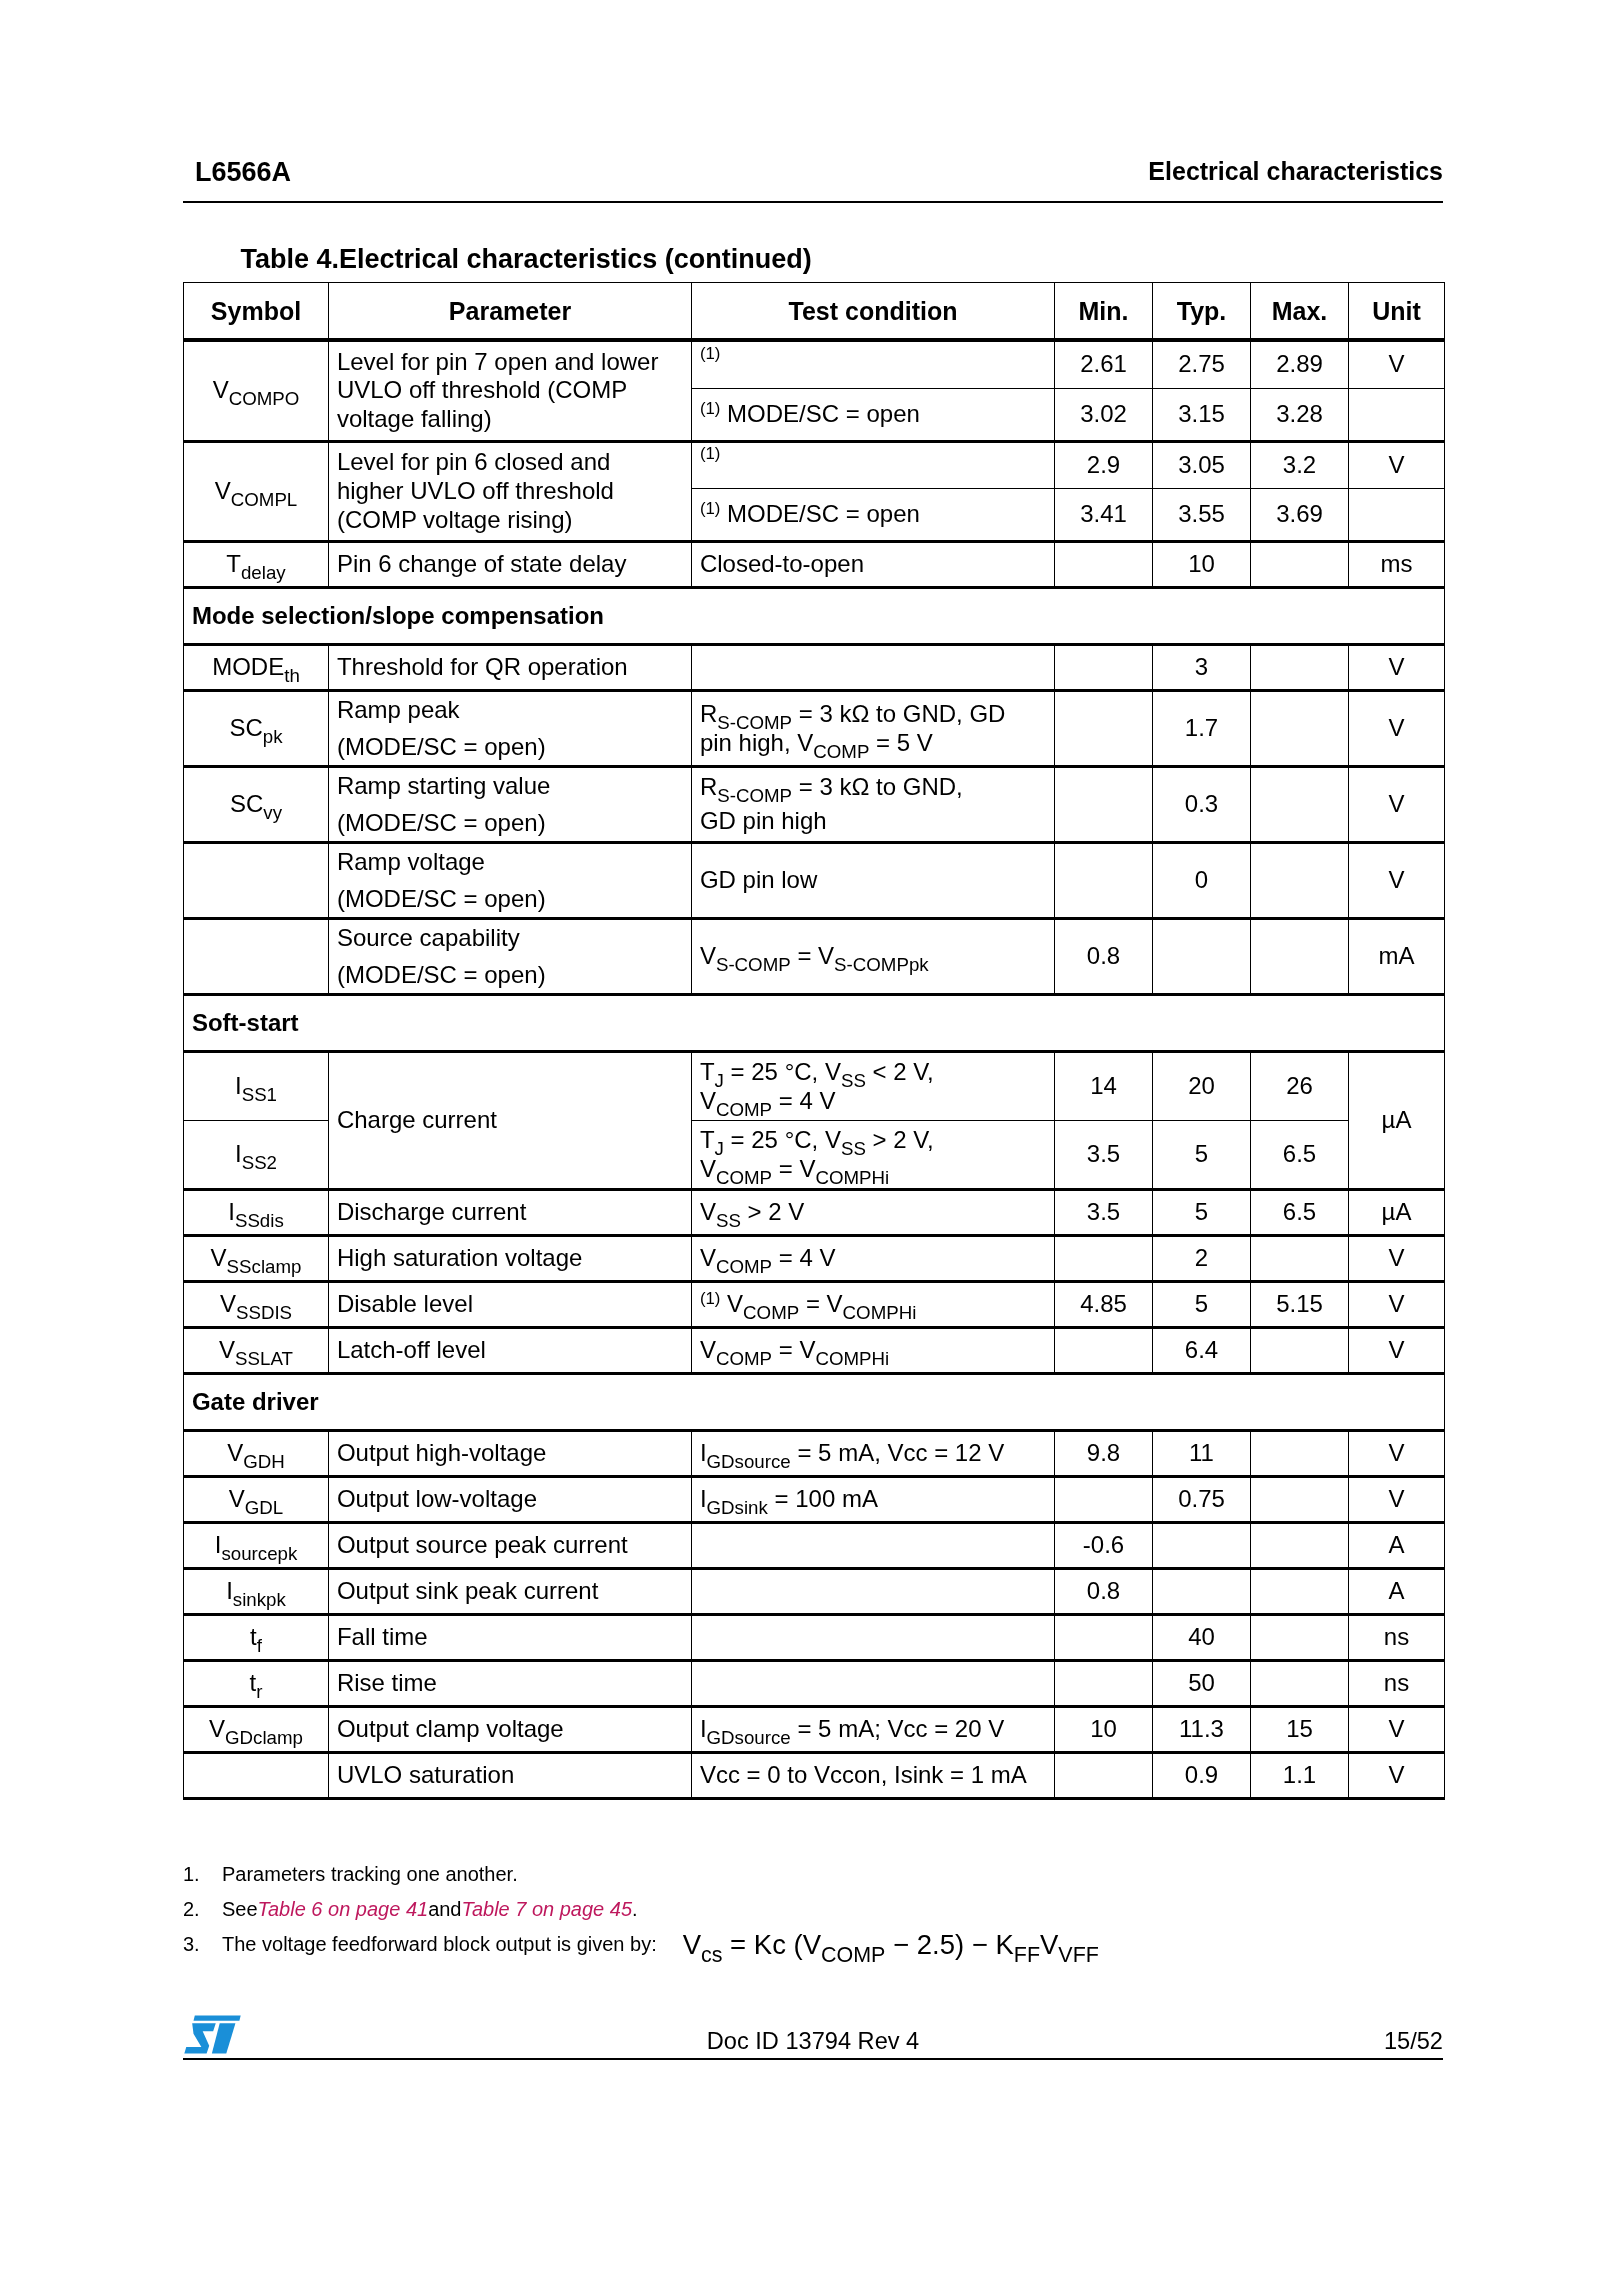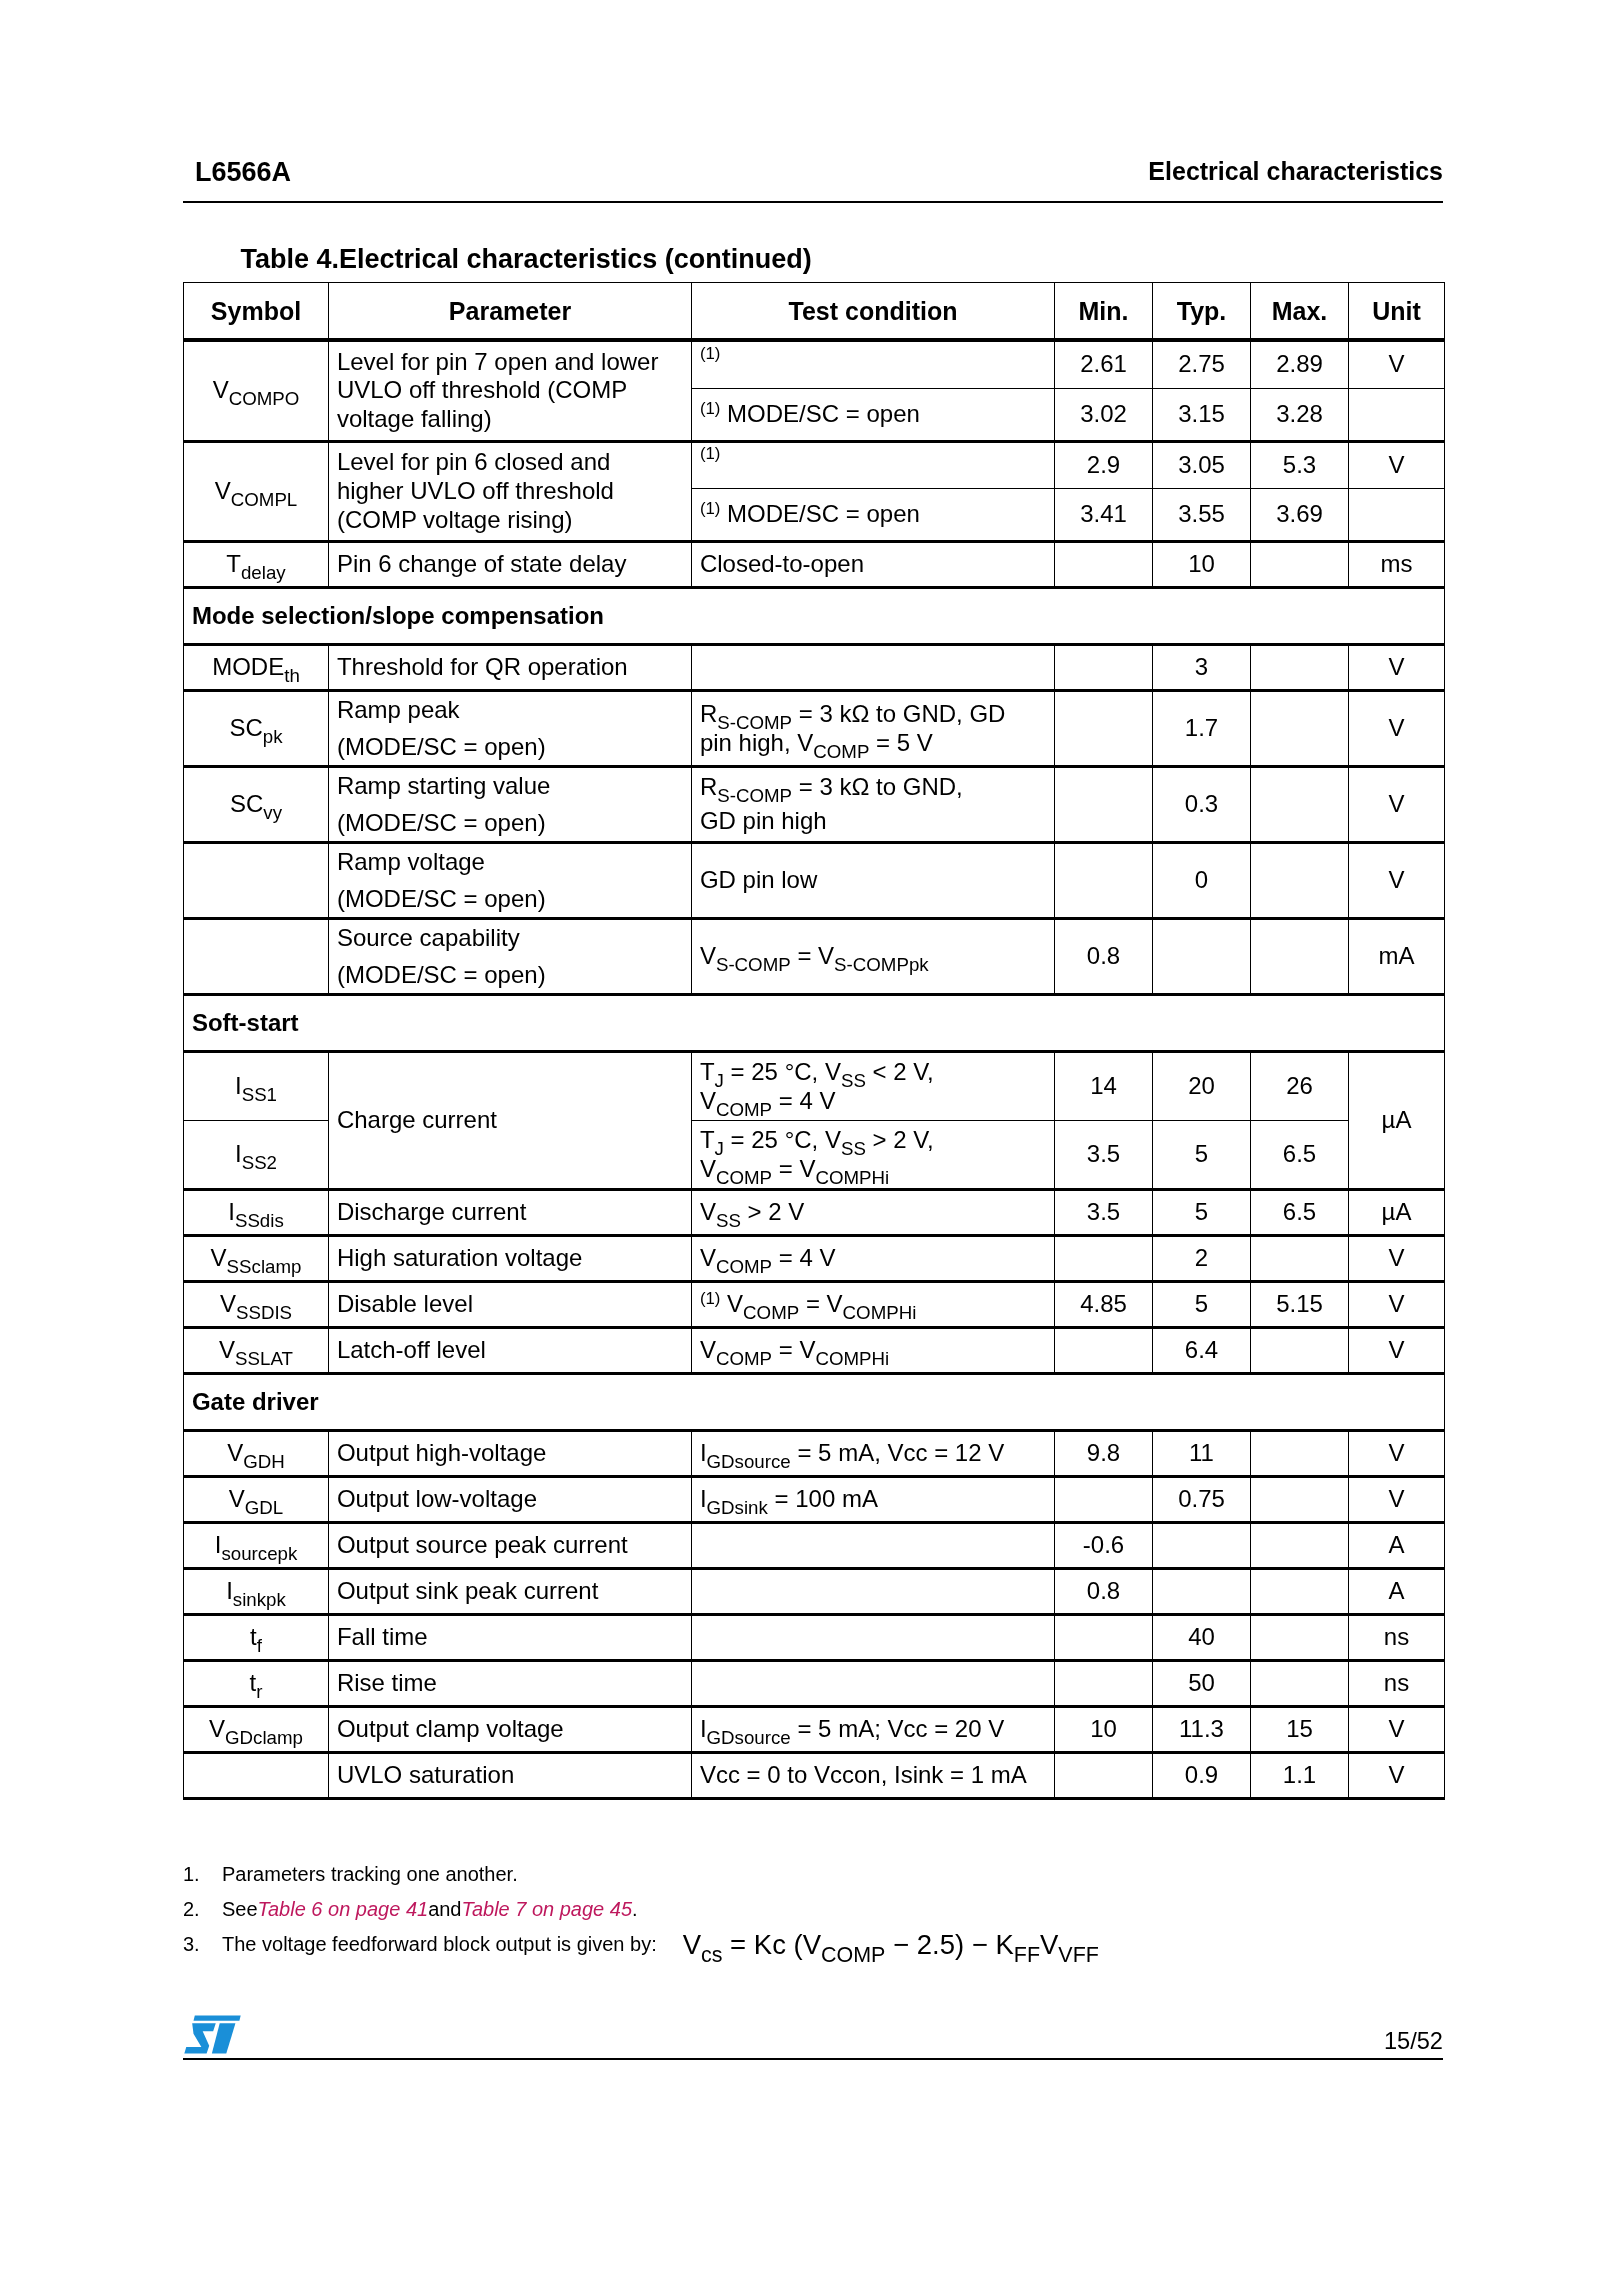--- a/index.html
+++ b/index.html
@@ -84,21 +84,21 @@
       <td class="num">3.28</td>
       <td class="num"></td>
     </tr>
 
     <tr class="g r70">
       <td class="sym" rowspan="2"><span>V</span><sub>COMPL</sub></td>
       <td rowspan="2">Level for pin 6 closed and higher UVLO off threshold (COMP voltage rising)</td>
       <td class="tc-top"><sup>(1)</sup><span></span></td>
       <td class="num">2.9</td>
       <td class="num">3.05</td>
-      <td class="num">5.3</td>
+      <td class="num">3.2</td>
       <td class="num">V</td>
     </tr>
     <tr class="r80">
       <td><sup>(1)</sup><span> MODE/SC = open</span></td>
       <td class="num">3.41</td>
       <td class="num">3.55</td>
       <td class="num">3.69</td>
       <td class="num"></td>
     </tr>
 
@@ -338,15 +338,16 @@
     <span class="formula"><span>V</span><sub>cs</sub><span> = Kc (V</span><sub>COMP</sub><span> − 2.5) − K</span><sub>FF</sub><span>V</span><sub>VFF</sub></span>
   </div>
 </div>
 
 <div class="footer">
   <svg class="logo" viewBox="0 0 90 62">
     <polygon points="18,2 88,2 86,10 16,10" fill="#1a8fd8"></polygon>
     <polygon points="14,14 50,14 46,26 30,26 40,48 36,60 2,60 5,50 28,50 16,30" fill="#1a8fd8"></polygon>
     <polygon points="56,14 80,14 66,60 44,60" fill="#1a8fd8"></polygon>
   </svg>
+  <span class="doc">Doc ID 13794 Rev 4</span>
   <span class="pg">15/52</span>
 </div>
 
 
 </body></html>

